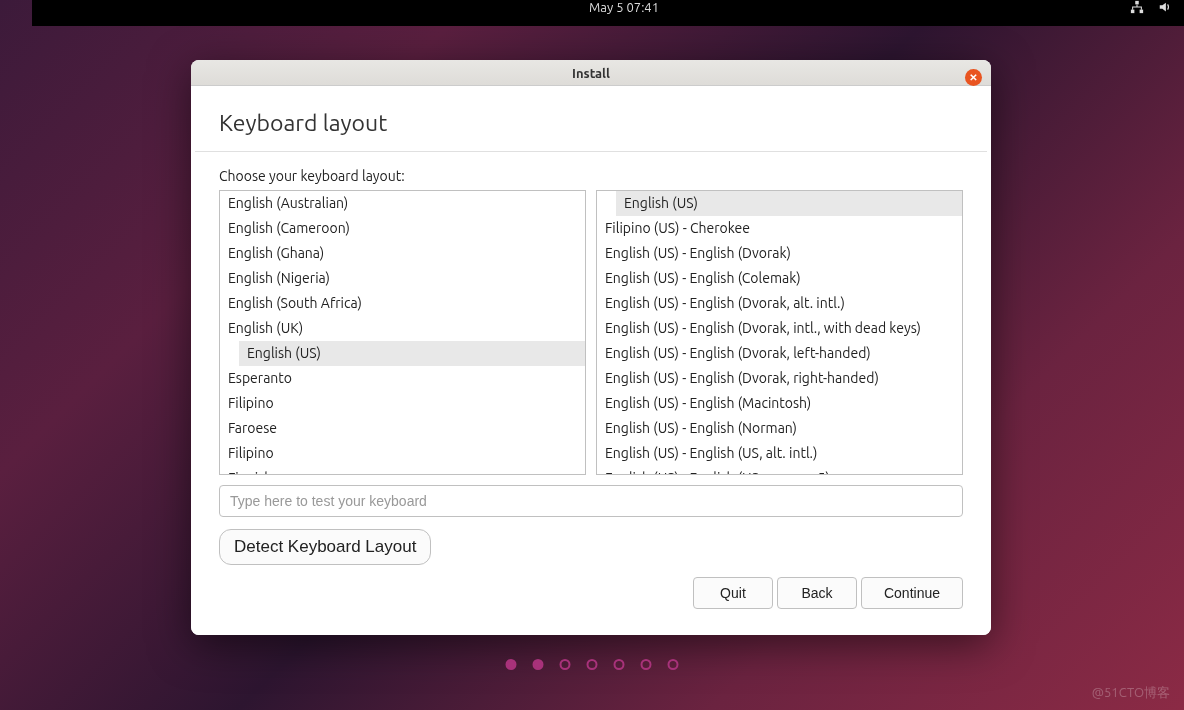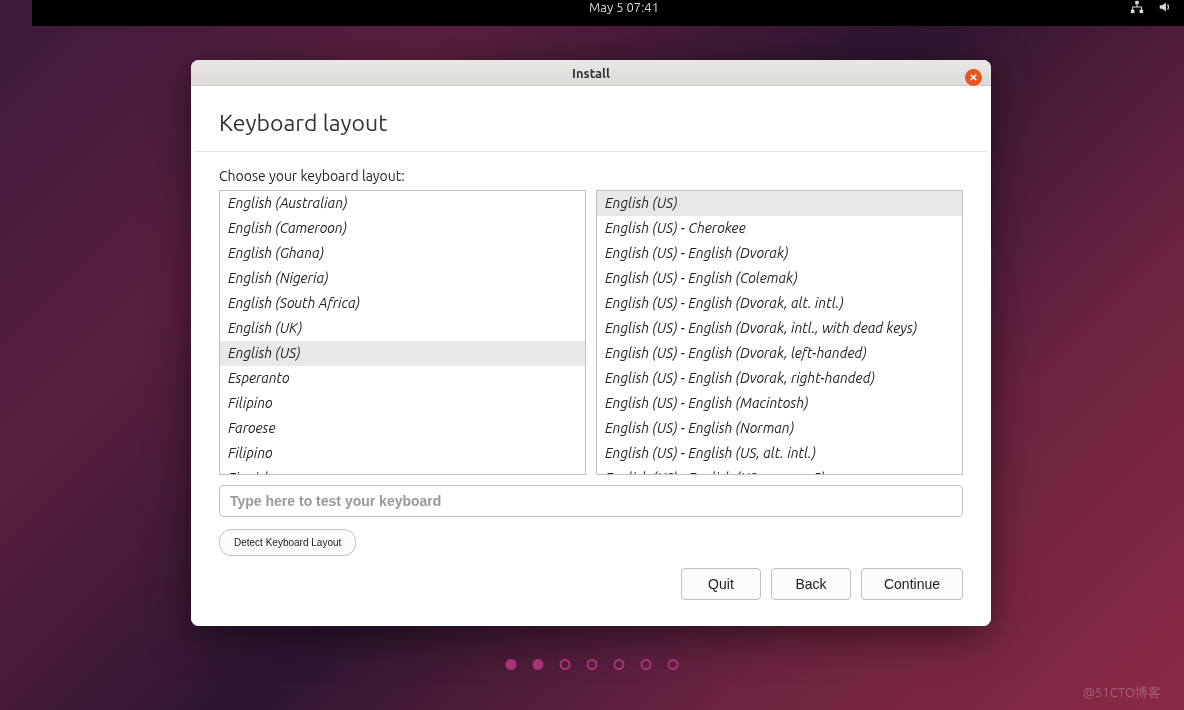--- a/index.html
+++ b/index.html
@@ -106,52 +106,51 @@
     }
     .list-box::-webkit-scrollbar { width: 10px; }
     .list-box::-webkit-scrollbar-track { background: #f0f0f0; }
     .list-box::-webkit-scrollbar-thumb { background: #b0b0b0; border-radius: 5px; }
     .list-item {
       padding: 2px 8px;
       cursor: pointer;
       white-space: nowrap;
       line-height: 1.5;
       color: #222;
-      font-style: italic;
     }
     .list-item.selected {
       background: #e8e8e8;
+      margin-left: 19px;
     }
     .test-input {
       display: block;
       margin: 10px 24px 0;
       width: calc(100% - 48px);
       padding: 7px 10px;
       border: 1px solid #c0c0c0;
       border-radius: 4px;
       font-size: 14px;
       color: #666;
-      font-weight: bold;
     }
     .test-input::placeholder { color: #999; }
     .detect-btn {
       display: inline-block;
       margin: 12px 24px 12px;
       padding: 7px 14px;
       border: 1px solid #c0c0c0;
       border-radius: 12px;
       background: #fbfbfb;
-      font-size: 10px;
+      font-size: 17px;
       cursor: pointer;
       color: #222;
     }
     .nav-buttons {
       display: flex;
       justify-content: flex-end;
-      gap: 10px;
+      gap: 4px;
       padding: 0 24px 22px;
     }
     .nav-btn {
       padding: 7px 22px;
       border: 1px solid #c0c0c0;
       border-radius: 4px;
       background: #fbfbfb;
       font-size: 14px;
       cursor: pointer;
       color: #222;
@@ -169,21 +168,21 @@
       width: 11px;
       height: 11px;
       border-radius: 50%;
       border: 2px solid #a8327a;
     }
     .dot.filled {
       background: #a8327a;
     }
     .watermark {
       position: absolute;
-      right: 23px;
+      right: 14px;
       bottom: 8px;
       color: rgba(255,255,255,0.25);
       font-size: 13px;
     }
   </style>
 </head>
 <body>
 
 <div class="top-bar">
   <span>May 5  07:41</span>
@@ -229,21 +228,21 @@
           <div class="list-item">English (UK)</div>
           <div class="list-item selected">English (US)</div>
           <div class="list-item">Esperanto</div>
           <div class="list-item">Filipino</div>
           <div class="list-item">Faroese</div>
           <div class="list-item">Filipino</div>
           <div class="list-item">Finnish</div>
         </div>
       <div class="list-box" id="variant-list">
           <div class="list-item selected">English (US)</div>
-          <div class="list-item">English (US) - Cherokee</div>
+          <div class="list-item">Filipino (US) - Cherokee</div>
           <div class="list-item">English (US) - English (Dvorak)</div>
           <div class="list-item">English (US) - English (Colemak)</div>
           <div class="list-item">English (US) - English (Dvorak, alt. intl.)</div>
           <div class="list-item">English (US) - English (Dvorak, intl., with dead keys)</div>
           <div class="list-item">English (US) - English (Dvorak, left-handed)</div>
           <div class="list-item">English (US) - English (Dvorak, right-handed)</div>
           <div class="list-item">English (US) - English (Macintosh)</div>
           <div class="list-item">English (US) - English (Norman)</div>
           <div class="list-item">English (US) - English (US, alt. intl.)</div>
           <div class="list-item">English (US) - English (US, euro on 5)</div>

